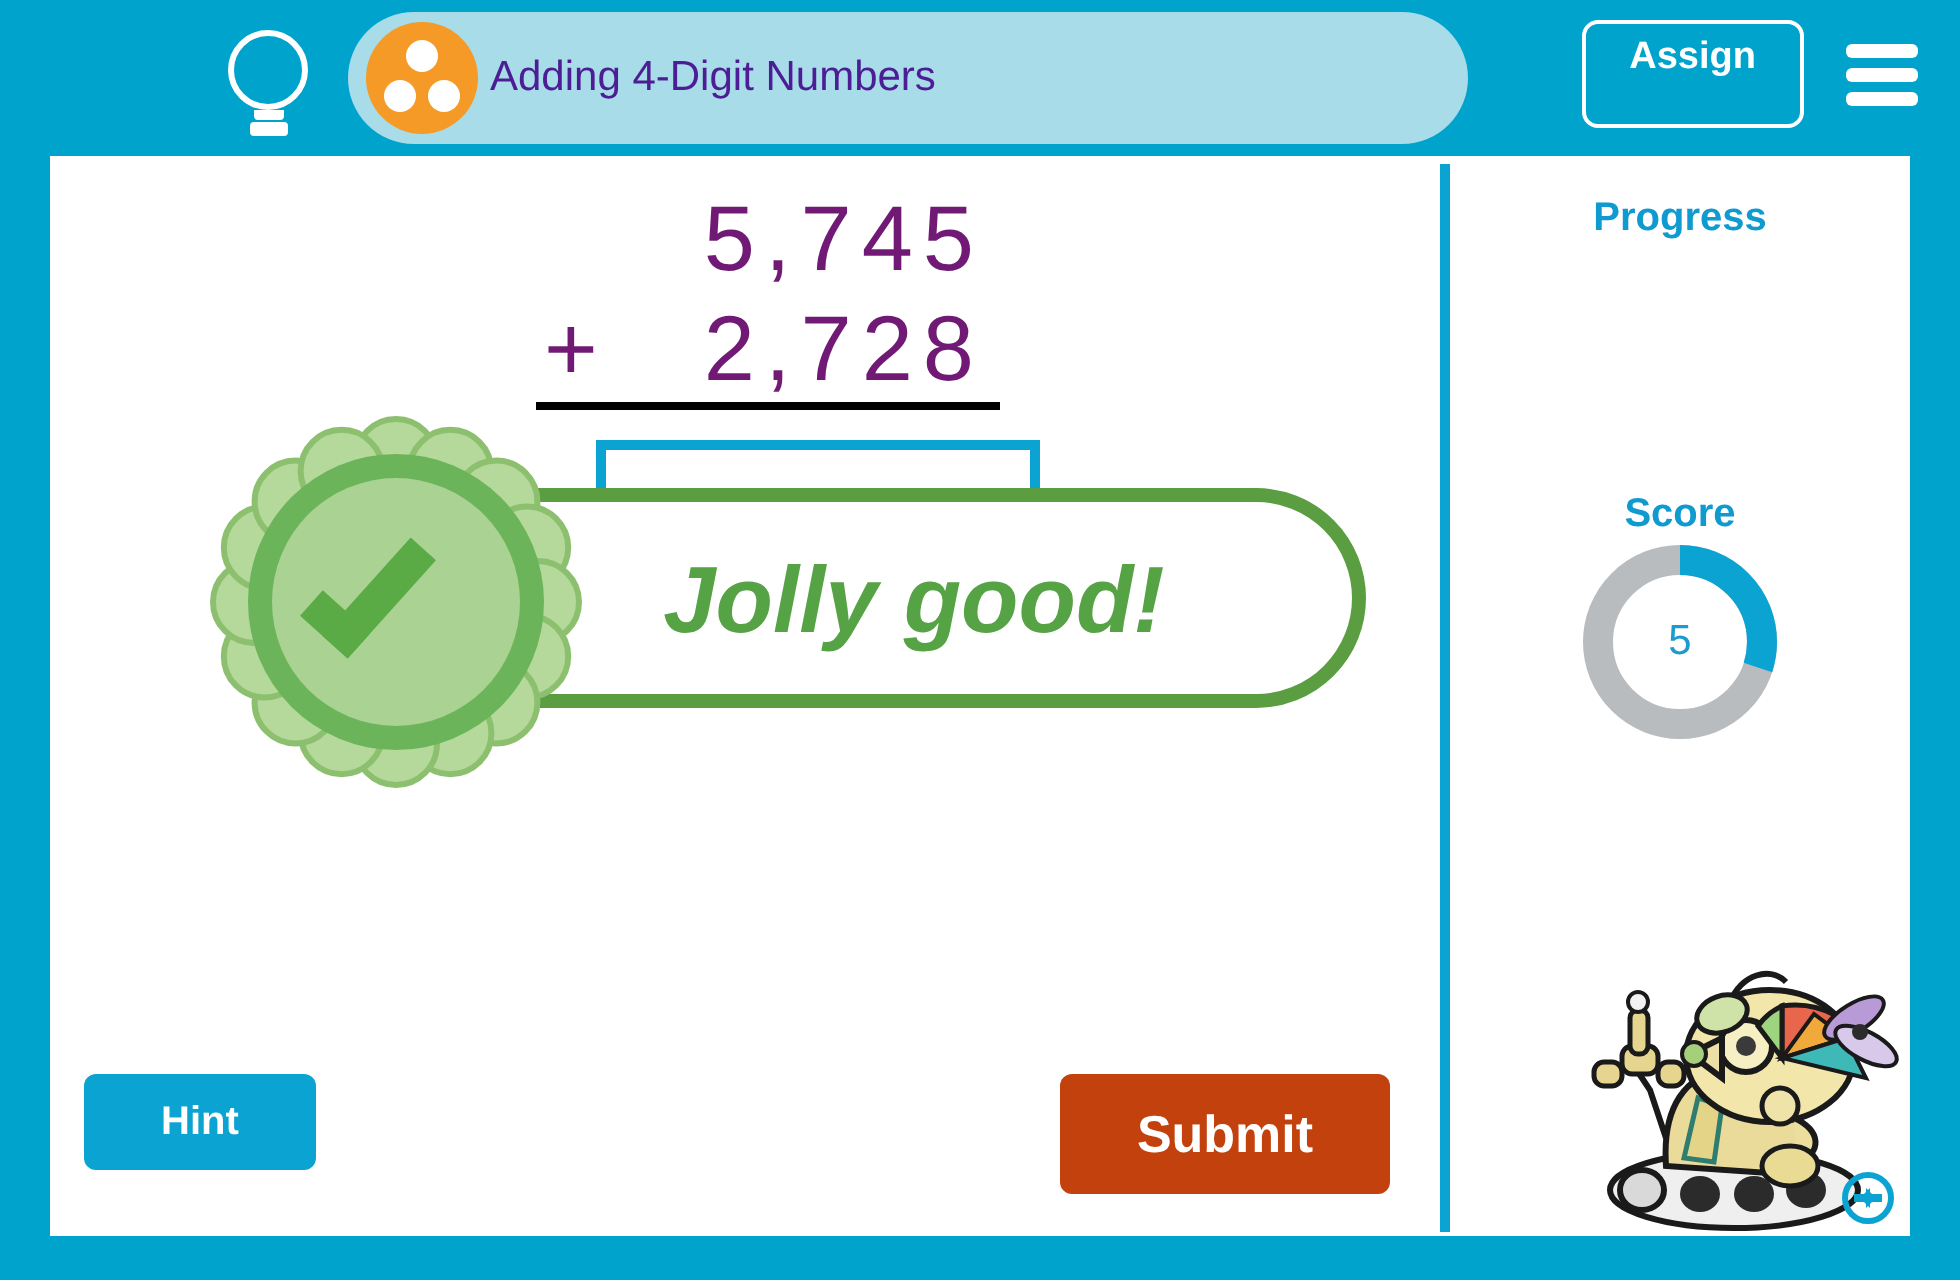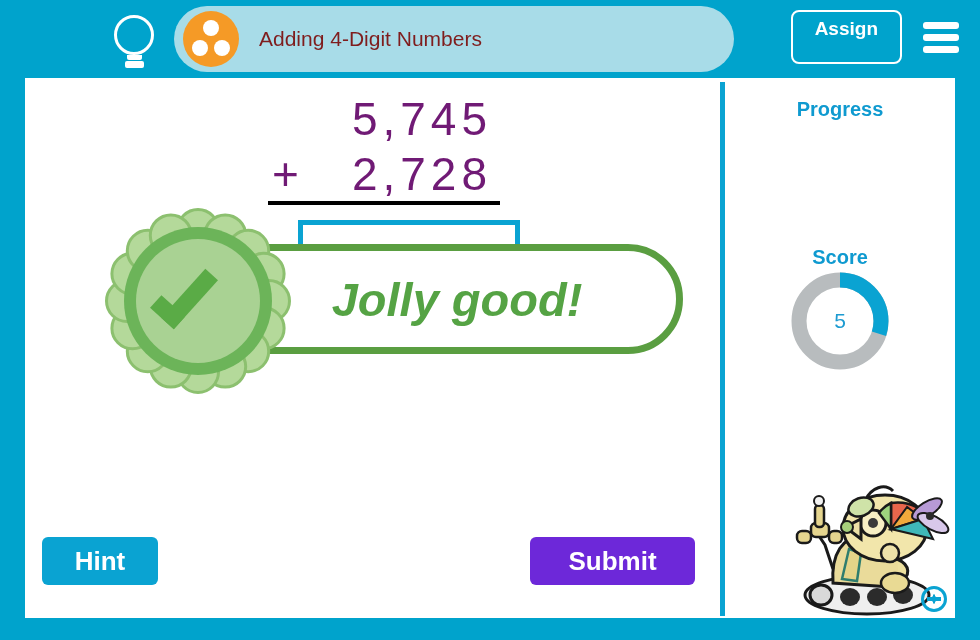--- a/index.html
+++ b/index.html
@@ -87,23 +87,23 @@
     position: absolute;
     width: 16px; height: 16px;
     background: #ffffff;
     border-radius: 50%;
   }
   .topic-icon i:nth-child(1) { left: 20px; top: 9px; }
   .topic-icon i:nth-child(2) { left: 9px;  top: 29px; }
   .topic-icon i:nth-child(3) { left: 31px; top: 29px; }
 
   .title-text {
-    margin-left: 20px;
+    margin-left: 6px;
     font-size: 21px;
-    color: #7f1d1d;
+    color: #4c1d95;
     font-family: "Liberation Sans", sans-serif;
   }
 
   .assign-btn {
     position: absolute;
     right: 78px; top: 10px;
     padding: 7px 22px 24px;
     border: 2px solid #ffffff;
     border-radius: 8px;
     background: transparent;
@@ -332,30 +332,30 @@
 
   
   .hint-btn {
     position: absolute;
     left: 17px; top: 459px;
     width: 116px; height: 48px;
     background: #0aa3d2;
     border: none;
     border-radius: 6px;
     color: #ffffff;
-    font-size: 26px;
+    font-size: 20px;
     font-weight: bold;
     font-family: "Liberation Sans", sans-serif;
     cursor: pointer;
   }
   .submit-btn {
     position: absolute;
     left: 505px; top: 459px;
-    width: 165px; height: 48px;
-    background: #6d28d9;
+    width: 165px; height: 60px;
+    background: #c2410c;
     border: none;
     border-radius: 6px;
     color: #ffffff;
     font-size: 26px;
     font-weight: bold;
     font-family: "Liberation Sans", sans-serif;
     cursor: pointer;
   }
 </style>
 </head>

